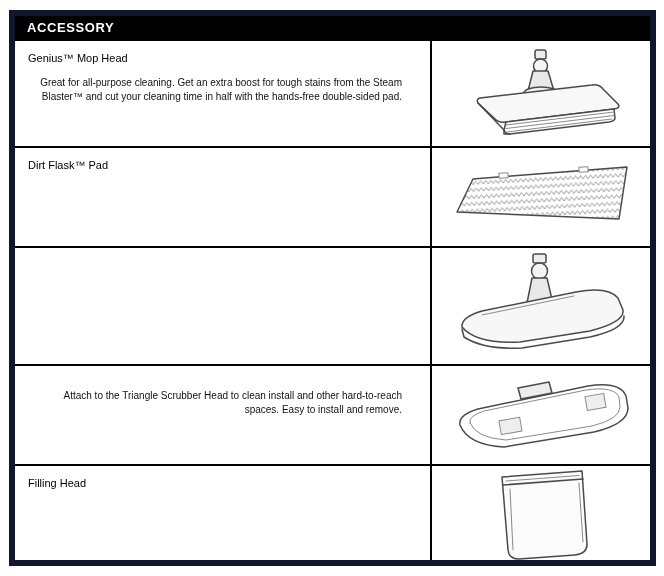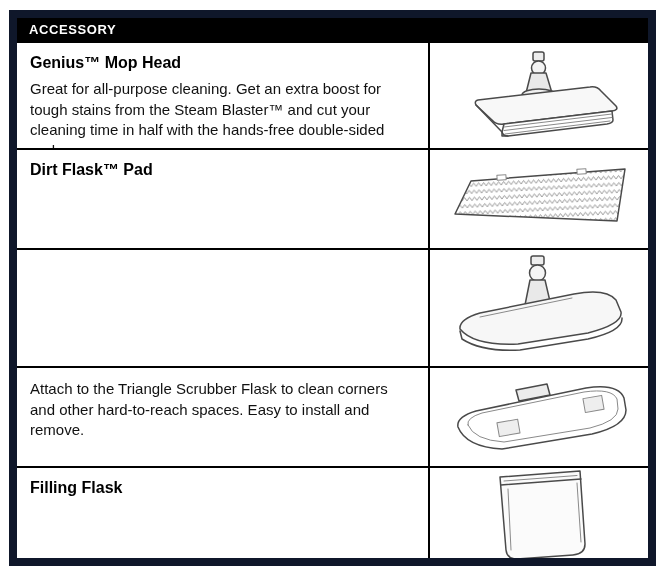--- a/index.html
+++ b/index.html
@@ -8,21 +8,21 @@
     width: 664px; height: 576px;
     font-family: "Liberation Sans", sans-serif;
     color: #111;
   }
   .page {
     width: 664px; height: 576px;
     padding: 10px 8px 10px 9px;
   }
   .accessory-table {
     width: 647px; height: 556px;
-    border: 8px solid #0f172a;
+    border: 6px solid #0f172a;
     display: grid;
     grid-template-rows: 23px 107px 100px 118px 100px 1fr;
     background: #fff;
   }
   .header-bar {
     background: #000;
     color: #fff;
     display: flex;
     align-items: center;
     padding: 0 12px;
@@ -43,30 +43,31 @@
   }
   .cell-image {
     width: 218px;
     flex: 0 0 218px;
     display: flex;
     align-items: center;
     justify-content: center;
     overflow: hidden;
   }
   .item-title {
-    font-weight: bold;
-    font-size: 16px;
+    font-weight: normal;
+    font-size: 11px;
     margin: 0 0 7px 0;
     color: #000;
   }
   .item-desc {
-    font-size: 15px;
+    font-size: 10px;
     line-height: 1.38;
-    margin: 0;
+    margin: 12px;
     color: #111;
+    text-align: right;
   }
   svg { display: block; }
   .sk { stroke: #4a4a4a; stroke-width: 1.5; stroke-linejoin: round; stroke-linecap: round; }
   .thin { stroke: #8a8a8a; stroke-width: 1; stroke-linejoin: round; stroke-linecap: round; }
 </style>
 </head>
 <body>
 
 <div class="page">
   <div class="accessory-table">
@@ -138,42 +139,42 @@
 
             <path d="M14,77 L16,85 Q36,98 74,96 L142,85 Q177,77 176,64" fill="none" class="sk"></path>
             <path d="M34,63 L126,44" fill="none" class="thin"></path>
           </svg>
         </span>
       </div>
     </div>
 
     <div class="row">
       <div class="cell-text">
-        <p class="item-desc">Attach to the Triangle Scrubber Flask to clean corners and other hard-to-reach spaces. Easy to install and remove.</p>
+        <p class="item-desc">Attach to the Triangle Scrubber Head to clean install and other hard-to-reach spaces. Easy to install and remove.</p>
       </div>
       <div class="cell-image">
         <span>
           <svg width="186" height="84" viewBox="0 0 186 84">
 
             <polygon points="70,15 101,9 104,20 73,26" fill="#ececec" class="sk"></polygon>
 
             <path d="M12,52 Q10,42 30,36 L140,13 Q172,8 178,23 L180,35 Q180,51 146,59 L56,74 Q20,72 12,52 Z" fill="#ffffff" class="sk"></path>
 
             <path d="M22,50 Q20,43 36,38 L138,17 Q166,13 171,24 L172,34 Q172,46 144,53 L58,67 Q28,65 22,50 Z" fill="none" class="thin"></path>
 
             <rect x="138" y="22" width="19" height="14" fill="#eeeeee" class="thin" transform="rotate(-10 147 29)"></rect>
             <rect x="52" y="46" width="21" height="14" fill="#eeeeee" class="thin" transform="rotate(-10 62 53)"></rect>
           </svg>
         </span>
       </div>
     </div>
 
     <div class="row">
       <div class="cell-text">
-        <p class="item-title">Filling Flask</p>
+        <p class="item-title">Filling Head</p>
       </div>
       <div class="cell-image">
         <span>
           <svg width="128" height="102" viewBox="0 0 128 102">
 
             <path d="M25,15 L105,9 L110,82 Q110,92 98,93 L42,97 Q32,97 31,88 Z" fill="#fbfbfb" class="sk"></path>
 
             <path d="M26,23 L106,17" fill="none" class="sk"></path>
             <path d="M29,19 L102,13.5" fill="none" class="thin"></path>
 

